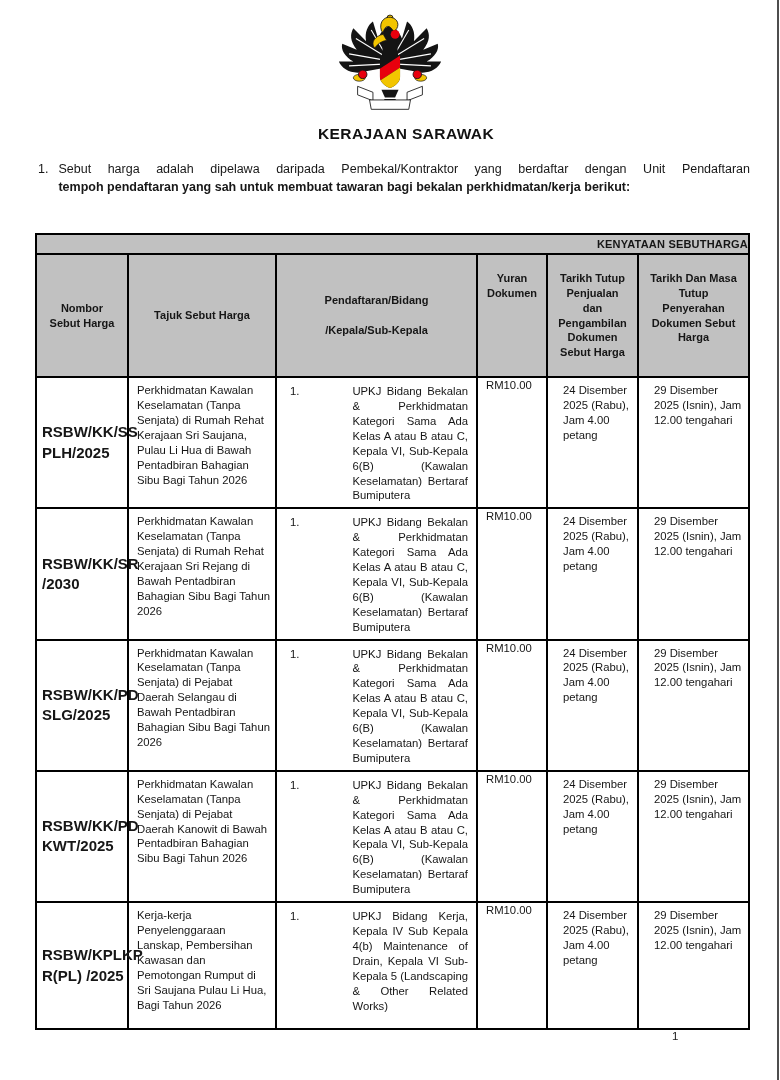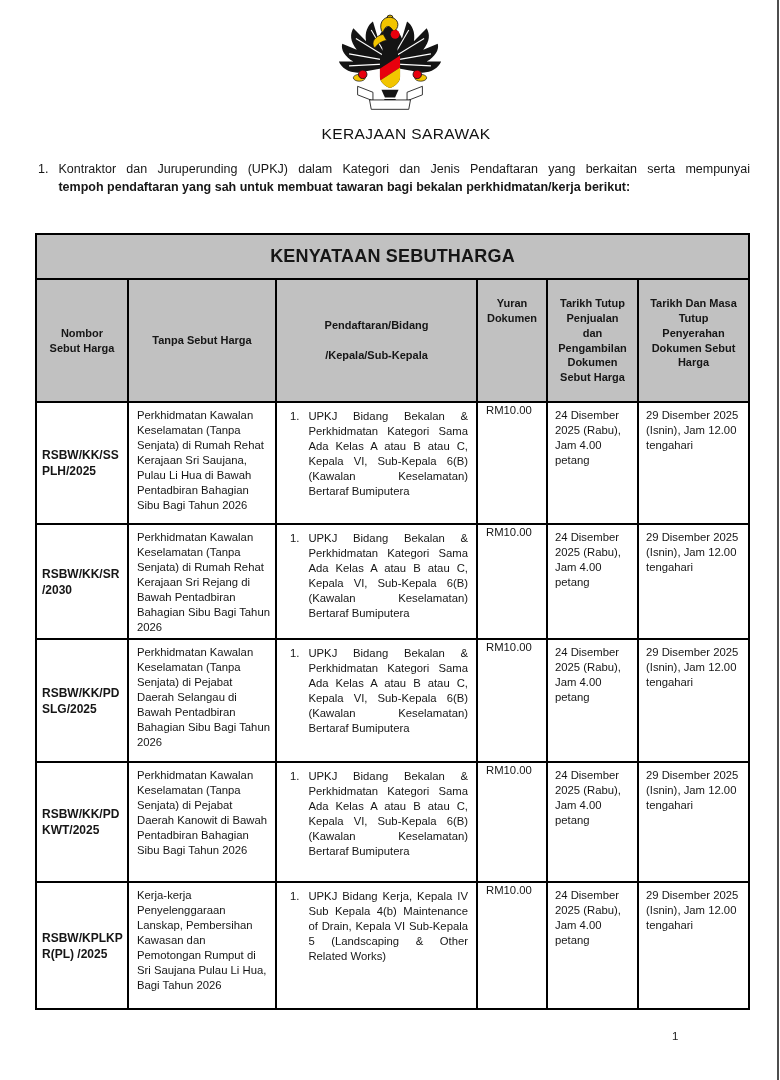--- a/index.html
+++ b/index.html
@@ -11,63 +11,63 @@
     position:relative;
     overflow:hidden;
   }
   .scan-edge {
     position:absolute; top:0; right:1px; width:2px; height:1080px;
     background:#4d4d4d;
   }
   
   .crest-wrap { width:120px; margin:13px auto 4px auto; }
   .org-title {
-    text-align:center; font-weight:normal; font-size:15.5px;
+    text-align:center; font-weight:bold; font-size:15.5px;
     letter-spacing:0.4px; color:#111;padding-left:32px;
   }
   
   .intro {
     position:absolute; left:38px; top:161px; width:712px;
     display:flex; gap:10px; font-size:12.5px; line-height:1.4; color:#171717;
   }
   .intro-num { flex:0 0 auto; }
   .intro-lines { flex:1 1 auto; min-width:0; }
   .jline { white-space:nowrap; text-align:justify; text-align-last:justify; }
   .lline { white-space:nowrap;font-weight:bold; }
   
   table.quote {
     position:absolute; left:35px; top:233px; width:713px;
     border-collapse:collapse; table-layout:fixed;
     font-size:11.3px; line-height:1.32; color:#161616;
   }
   table.quote th, table.quote td { border:2px solid var(--border, #000); }
   th.t-title {
     background:var(--table-header-bg, #c1c1c1);
-    height:45px; font-size:18px; font-weight:bold;
-    text-align:center; vertical-align:middle; letter-spacing:0.2px;
+    height:20px; font-size:11px; font-weight:bold;
+    text-align:right; vertical-align:middle; letter-spacing:0.2px;
   }
   tr.head-row { height:118px; }
   tr.head-row th {
     background:var(--table-header-bg, #c1c1c1);
     font-size:11px; font-weight:bold; text-align:center;
     white-space:pre-line; line-height:1.35; padding:16px 3px;
   }
   th.h-mid { vertical-align:middle; }
   th.h-top { vertical-align:top; padding-top:7px; }
   td.c-nombor {
     font-weight:bold; vertical-align:middle; white-space:pre-line;
-    padding:4px 2px 4px 5px; font-size:12px; line-height:1.35;border-radius:16px;
+    padding:4px 2px 4px 5px; font-size:15px; line-height:1.35;border-radius:16px;
   }
   td.c-tajuk  { vertical-align:top; padding:5px 5px 4px 8px;border-radius:17px; }
   td.c-pend   { vertical-align:top; padding:6px 8px 4px 13px; }
   .plist { display:flex; gap:9px; }
   .pnum  { flex:0 0 auto; }
-  .ptext { flex:1 1 auto; text-align:justify; }
+  .ptext { flex:1 1 auto; text-align:justify;margin-left:44px; }
   td.c-yuran  { vertical-align:top; padding:0 2px 4px 8px; }
-  td.c-date   { vertical-align:top; padding:5px 4px 4px 7px; }
+  td.c-date   { vertical-align:top; padding:5px 4px 4px 15px; }
   
   .page-number {
     position:absolute; left:672px; top:1030px;
     font-size:11.5px; color:#222;
   }
 </style>
 </head>
 <body>
 
 <div class="scan-edge"></div>
@@ -128,42 +128,42 @@
       <path d="M108,86 L90,93 L90,103 L108,96 Z"></path>
       <path d="M46,102 L94,102 L92,113 L48,113 Z"></path>
     </g>
   </svg>
 </div>
 <div class="org-title">KERAJAAN SARAWAK</div>
 
 <div class="intro">
   <div class="intro-num">1.</div>
   <div class="intro-lines">
-    <div class="jline">Kontraktor dan Juruperunding (UPKJ) dalam Kategori dan Jenis Pendaftaran yang berkaitan serta mempunyai</div>
+    <div class="jline">Sebut harga adalah dipelawa daripada Pembekal/Kontraktor yang berdaftar dengan Unit Pendaftaran</div>
     <div class="lline">tempoh pendaftaran yang sah untuk membuat tawaran bagi bekalan perkhidmatan/kerja berikut:</div>
   </div>
 </div>
 
 <table class="quote">
   <colgroup>
     <col style="width:92px">
       <col style="width:148px">
       <col style="width:201px">
     <col style="width:70px">
       <col style="width:91px">
       <col style="width:111px">
   </colgroup>
   <thead>
     <tr>
       <th class="t-title" colspan="6">KENYATAAN SEBUTHARGA</th>
     </tr>
     <tr class="head-row">
       <th class="h-mid">Nombor
 Sebut Harga</th>
-      <th class="h-mid">Tanpa Sebut Harga</th>
+      <th class="h-mid">Tajuk Sebut Harga</th>
       <th class="h-mid">Pendaftaran/Bidang
 
 /Kepala/Sub-Kepala</th>
       <th class="h-top">Yuran
 Dokumen</th>
       <th class="h-top">Tarikh Tutup
 Penjualan
 dan
 Pengambilan
 Dokumen

